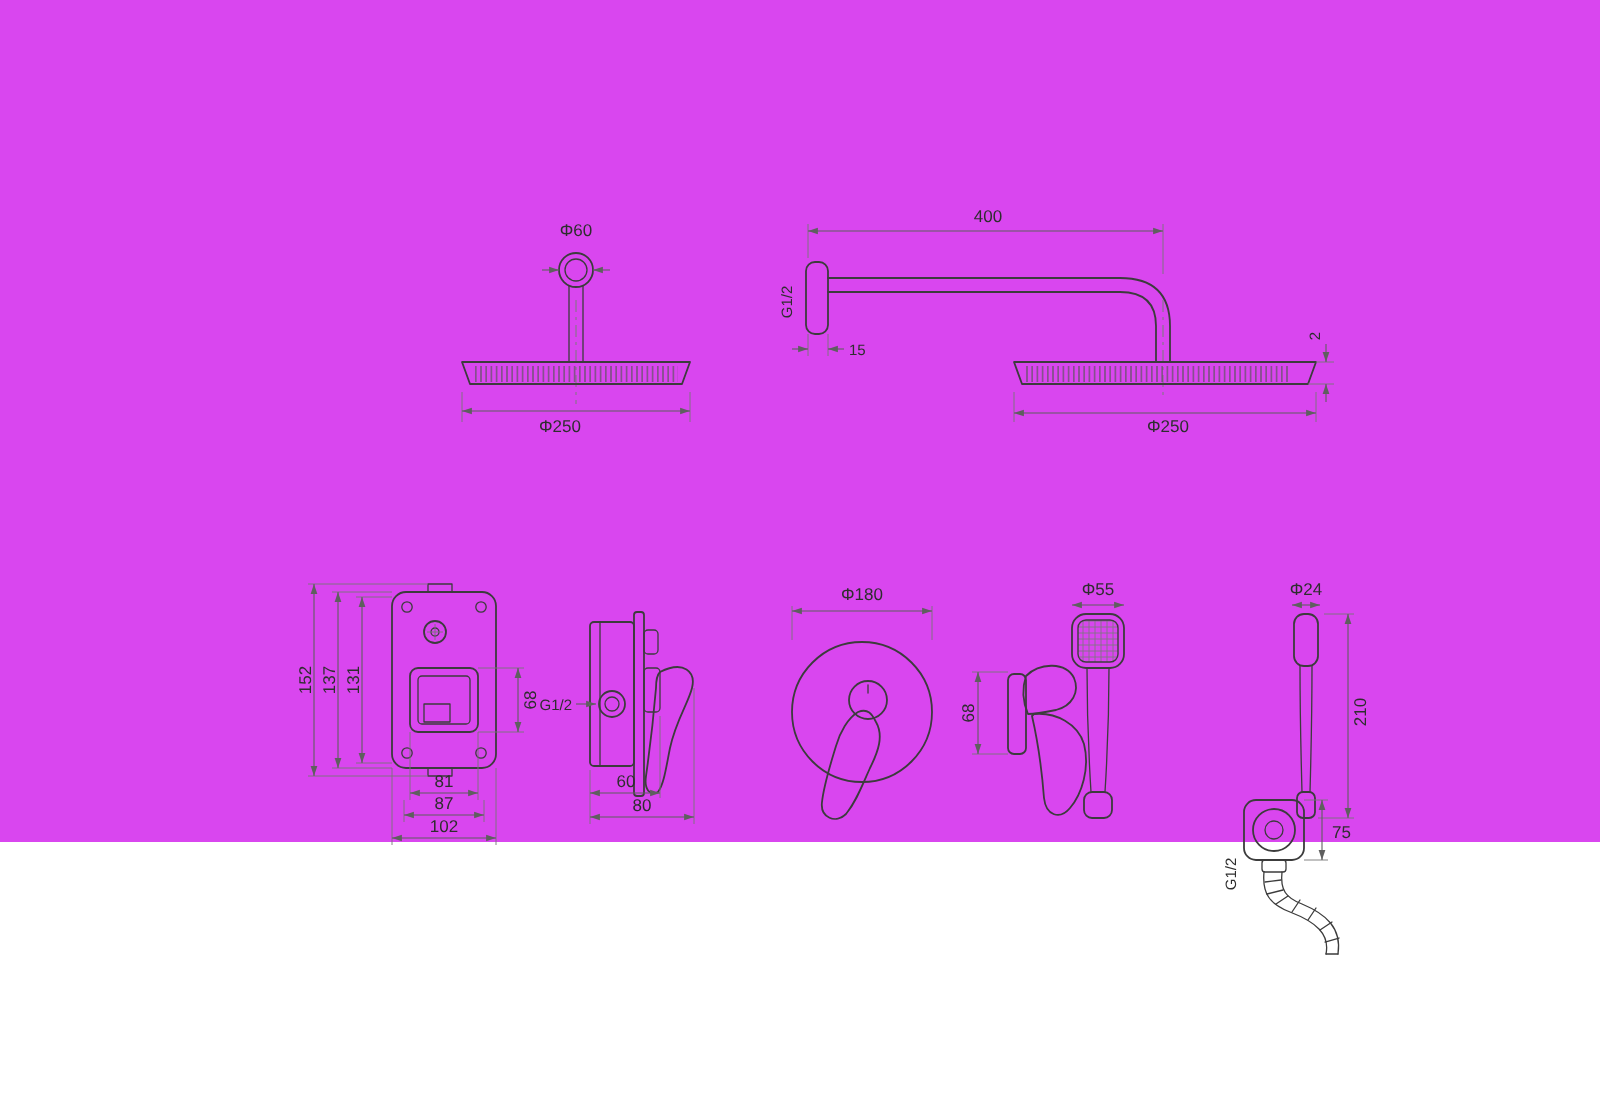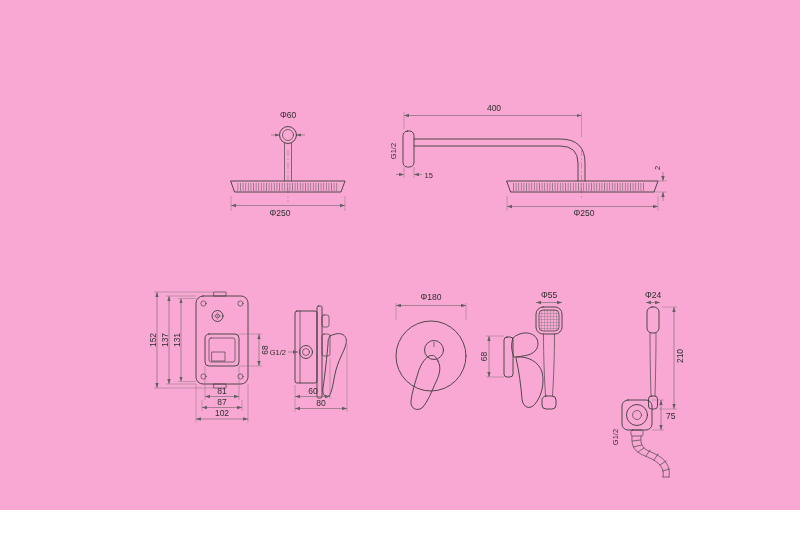--- a/index.html
+++ b/index.html
@@ -1,16 +1,16 @@
 <!DOCTYPE html>
 <html><head>
 <meta charset="utf-8">
 <style>
   html,body{margin:0;padding:0;background:#ffffff;width:800px;height:559px;overflow:hidden;}
-  .canvas{position:relative;width:800px;height:510px;background:#f9a8d4;}
+  .canvas{position:relative;width:800px;height:421px;background:#d946ef;}
   svg{display:block;}
   .obj{fill:none;stroke:#3c3c3c;stroke-width:0.9;stroke-linejoin:round;stroke-linecap:round;}
   .obj2{fill:none;stroke:#3c3c3c;stroke-width:0.65;stroke-linejoin:round;stroke-linecap:round;}
   .dim{fill:none;stroke:#5f5f5f;stroke-width:0.55;}
   .ext{fill:none;stroke:#767676;stroke-width:0.45;}
   .cl{fill:none;stroke:#7a7a7a;stroke-width:0.5;stroke-dasharray:6 2.5 1.5 2.5;}
   .hatch{fill:url(#hatchV);stroke:none;}
   .knurl{fill:url(#grid);stroke:#3c3c3c;stroke-width:0.7;}
   text{font-family:"Liberation Sans","DejaVu Sans",sans-serif;font-size:8.5px;fill:#2e2e2e;}
   .t7{font-size:7.5px;}

